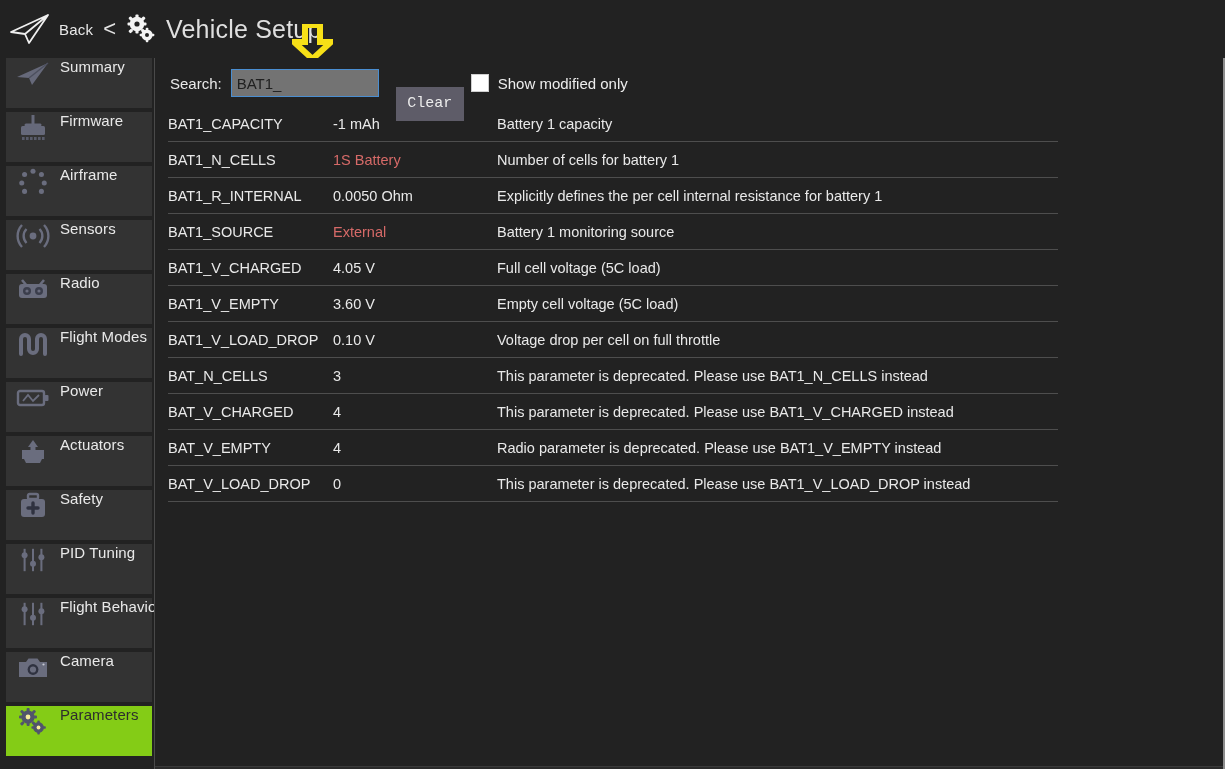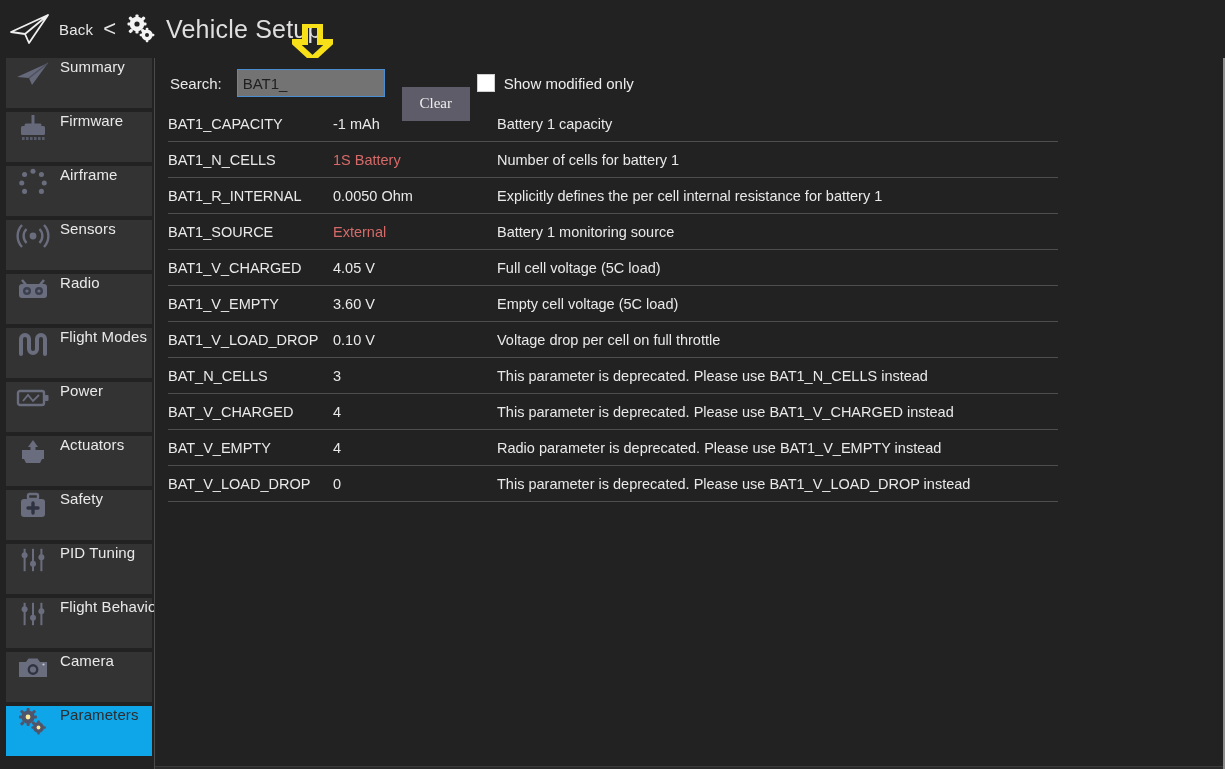--- a/index.html
+++ b/index.html
@@ -72,21 +72,21 @@
   }
   .side-item {
     position: relative;
     height: 50px;
     margin: 0 2px 4px 6px;
     background: #333333;
     display: flex;
     align-items: flex-start;
     cursor: pointer;
   }
-  .side-item.selected { background: #0ea5e9; }
+  .side-item.selected { background: #84cc16; }
   .side-icon {
     width: 38px; height: 32px;
     margin-left: 8px;
     flex: none;
     display: flex;
     align-items: center;
     justify-content: center;
   }
   .side-label {
     font-size: 15px;
@@ -107,40 +107,40 @@
   #search-bar {
     position: absolute;
     left: 15px; top: 5px;
     height: 40px;
     display: flex;
     align-items: center;
   }
   #search-label {
     font-size: 15px;
     color: #e9e9e9;
-    margin-right: 15px;
+    margin-right: 9px;
   }
   #search-input {
     width: 148px;
     height: 28px;
     background: #737373;
     border: 1px solid #4a8ed1;
     color: #202020;
     font-family: "Liberation Sans", sans-serif;
     font-size: 15px;
     padding: 0 5px;
     outline: none;
   }
   #clear-button {
     margin-left: 17px;
     width: 68px; height: 34px;
     background: #5e5c68;
     border: none;
     color: #ededed;
-    font-family: Liberation Serif, serif;
+    font-family: Liberation Mono, monospace;
     font-size: 15px;
     cursor: pointer;
     margin-top: 41px;
   }
   #modified-checkbox-wrap {
     display: flex;
     align-items: center;
     margin-left: 7px;
     cursor: pointer;
   }

